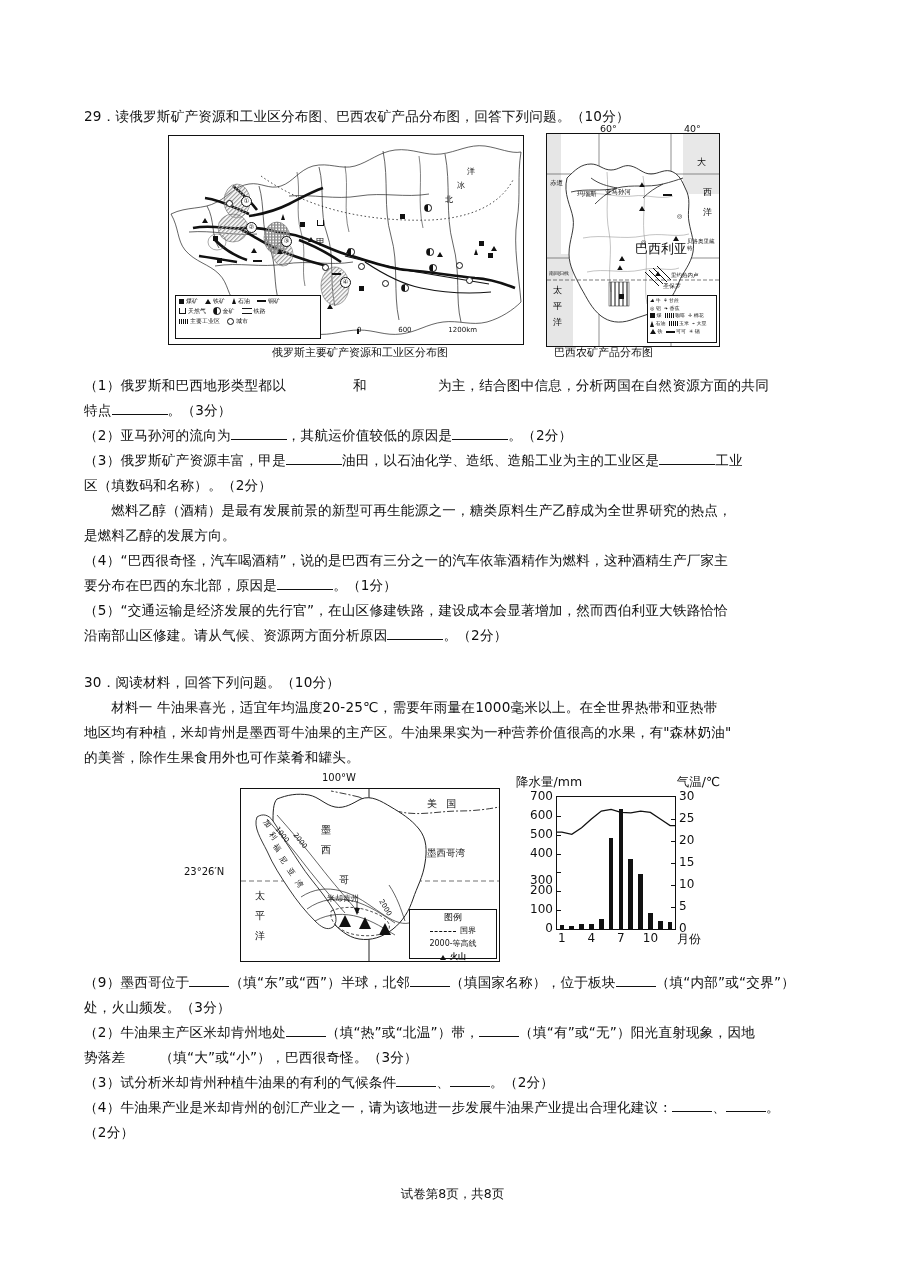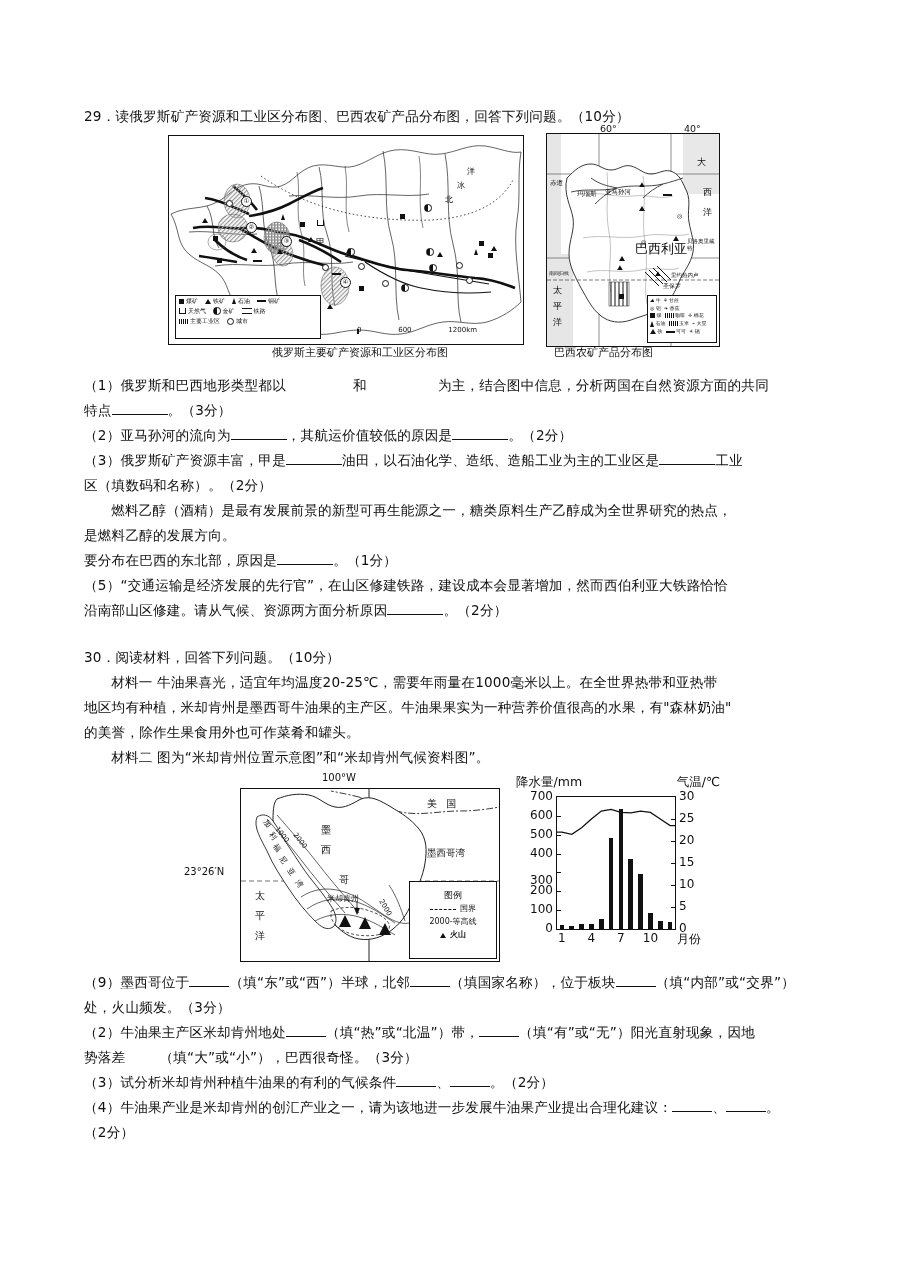--- a/index.html
+++ b/index.html
@@ -110,23 +110,23 @@
     position:absolute;left:156px;top:14px;width:258px;height:172px;
     border:1.2px solid #111;background:#fff;overflow:hidden;
   }
   .mex-lon{
     position:absolute;left:238px;top:-2px;font-size:10px;white-space:nowrap;
   }
   .mex-lat{
     position:absolute;left:100px;top:92px;font-size:10px;white-space:nowrap;
   }
   .mex-legend{
-    position:absolute;right:2px;bottom:2px;width:88px;height:78px;
+    position:absolute;right:2px;bottom:2px;width:88px;height:50px;
     border:1px solid #111;background:#fff;font-size:8px;line-height:1;
-    padding:9px;box-sizing:border-box;text-align:center;
+    padding:3px;box-sizing:border-box;text-align:center;
   }
   .mex-legend .lrow{display:flex;align-items:center;gap:4px;margin-top:5px;justify-content:center;}
   .dashdot{width:26px;height:0;border-top:1.2px dashed #111;display:inline-block;}
 
   
   .climate{
     position:absolute;left:430px;top:0;width:210px;height:190px;
   }
   .cl-head{
     position:relative;height:18px;font-size:12.5px;white-space:nowrap;
@@ -495,35 +495,35 @@
     </div>
 
     <div class="q-line">
       <span>（3）俄罗斯矿产资源丰富，甲是</span><span class="blank w3"></span><span>油田，以石油化学、造纸、造船工业为主的工业区是</span><span class="blank w3"></span><span>工业</span>
     </div>
     <div class="q-line">区（填数码和名称）。（2分）</div>
 
     <div class="q-block indent2">燃料乙醇（酒精）是最有发展前景的新型可再生能源之一，糖类原料生产乙醇成为全世界研究的热点，</div>
     <div class="q-block">是燃料乙醇的发展方向。</div>
 
+    <div class="q-line">（4）“巴西很奇怪，汽车喝酒精”，说的是巴西有三分之一的汽车依靠酒精作为燃料，这种酒精生产厂家主</div>
     <div class="q-line">
       <span>要分布在巴西的东北部，原因是</span><span class="blank w3"></span><span>。（1分）</span>
     </div>
 
     <div class="q-line">（5）“交通运输是经济发展的先行官”，在山区修建铁路，建设成本会显著增加，然而西伯利亚大铁路恰恰</div>
     <div class="q-line">
       <span>沿南部山区修建。请从气候、资源两方面分析原因</span><span class="blank w3"></span><span>。（2分）</span>
     </div>
 
     <div class="q-line" style="margin-top:22px;">30．阅读材料，回答下列问题。（10分）</div>
 
     <div class="q-block indent2">材料一  牛油果喜光，适宜年均温度20-25℃，需要年雨量在1000毫米以上。在全世界热带和亚热带</div>
     <div class="q-block">地区均有种植，米却肯州是墨西哥牛油果的主产区。牛油果果实为一种营养价值很高的水果，有"森林奶油"</div>
     <div class="q-block">的美誉，除作生果食用外也可作菜肴和罐头。</div>
-    <div class="q-block indent2">材料二  图为“米却肯州位置示意图”和“米却肯州气候资料图”。</div>
 
     <div class="fig-row30">
 
       <div class="mex-lon">100°W</div>
       <div class="mex-lat">23°26′N</div>
 
       <div class="map-mex">
         <svg width="258" height="172" viewBox="0 0 258 172">
           <rect width="258" height="172" fill="#fff"></rect>
 
@@ -681,13 +681,14 @@
       <span>（3）试分析米却肯州种植牛油果的有利的气候条件</span><span class="blank w2"></span><span>、</span><span class="blank w2"></span><span>。（2分）</span>
     </div>
 
     <div class="q-line">
       <span>（4）牛油果产业是米却肯州的创汇产业之一，请为该地进一步发展牛油果产业提出合理化建议：</span><span class="blank w2"></span><span>、</span><span class="blank w2"></span><span>。</span>
     </div>
     <div class="q-line">（2分）</div>
 
   </div>
 
+  <div class="footer">试卷第8页，共8页</div>
 </div>
 
 </body></html>

